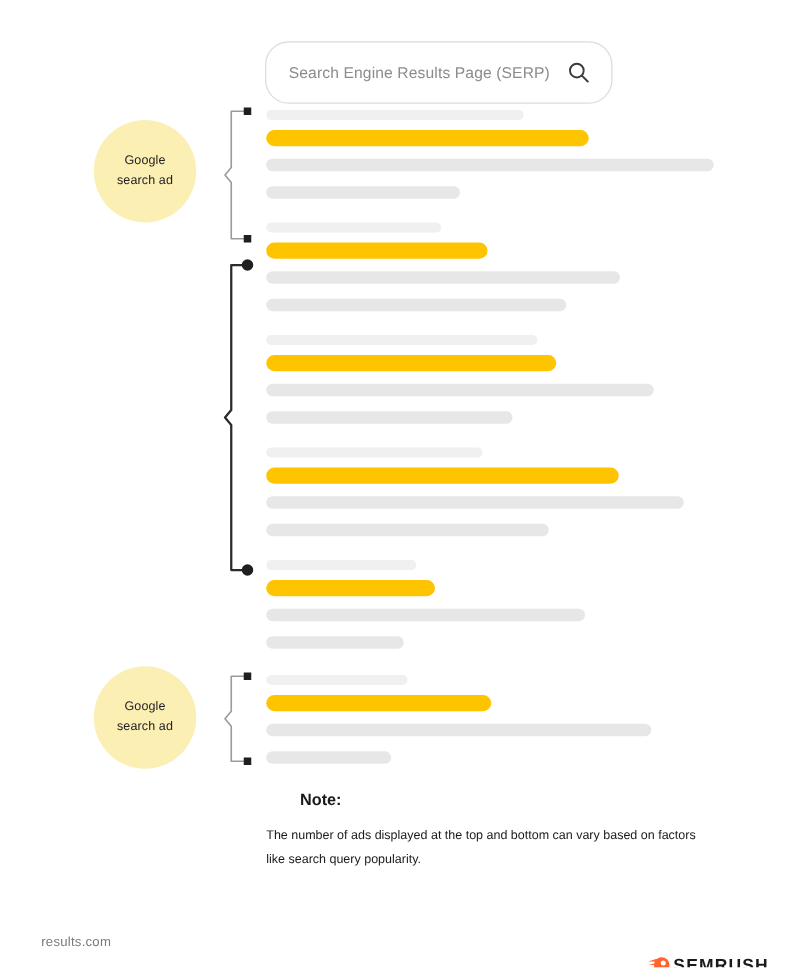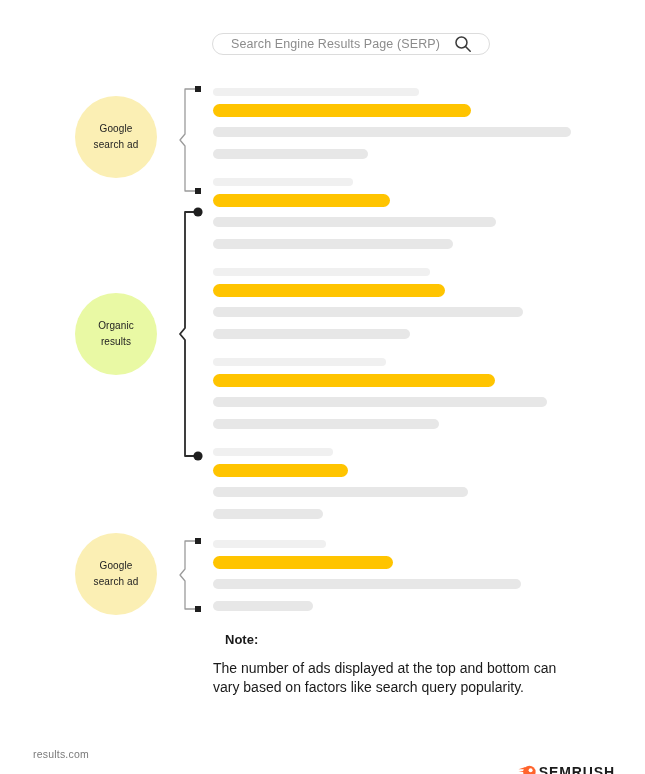--- a/index.html
+++ b/index.html
@@ -19,21 +19,21 @@
     background: #ffffff;
     overflow: hidden;
   }
 
   
   .searchbox {
     position: absolute;
     left: 212px;
     top: 33px;
     width: 278px;
-    height: 22px;
+    height: 50px;
     border: 1px solid #dcdcdc;
     border-radius: 19px;
     box-sizing: border-box;
     background: #fff;
   }
   .searchbox .ph {
     position: absolute;
     left: 18px;
     top: 50%;
     transform: translateY(-50%);
@@ -74,33 +74,33 @@
     position: absolute;
     border-radius: 6px;
   }
   .row.url   { background: #f0f0f0; height: 8px;  border-radius: 4px; }
   .row.title { background: #ffc400; height: 13px; border-radius: 6.5px; }
   .row.desc  { background: #e7e7e7; height: 10px; border-radius: 5px; }
 
   
   .note-title {
     position: absolute;
-    left: 202px;
+    left: 217px;
     top: 632px;
     font-size: 13px;
     font-weight: bold;
     color: #1a1a1a;
     padding-left: 23px;
   }
   .note-body {
     position: absolute;
     left: 213px;
     top: 659px;
     width: 360px;
-    font-size: 14px;
+    font-size: 10px;
     line-height: 19px;
     color: #1a1a1a;
   }
 
   
   .foot-url {
     position: absolute;
     left: 33px;
     top: 748px;
     font-size: 10.5px;
@@ -135,26 +135,20 @@
     </svg>
   </div>
 
   <div class="bubble" style="left:75px; top:96px; width:82px; height:82px; background:#FBEFB4;">
     <div>
       <span>Google</span>
       <span>search ad</span>
     </div>
   </div>
 
-  <div class="bubble" style="left:75px; top:293px; width:82px; height:82px; background:#E9F9A4;">
-    <div>
-      <span>Organic</span>
-      <span>results</span>
-    </div>
-  </div>
 
   <div class="bubble" style="left:75px; top:533px; width:82px; height:82px; background:#FBEFB4;">
     <div>
       <span>Google</span>
       <span>search ad</span>
     </div>
   </div>
 
   <svg class="bracket" style="left:178px; top:80px; width:26px; height:120px;" viewBox="0 0 26 120">
     <path d="M20 9 L7 9 L7 54 L2 60 L7 66 L7 111 L20 111" fill="none" stroke="#9b9b9b" stroke-width="1.3" stroke-linecap="round" stroke-linejoin="round"></path>

